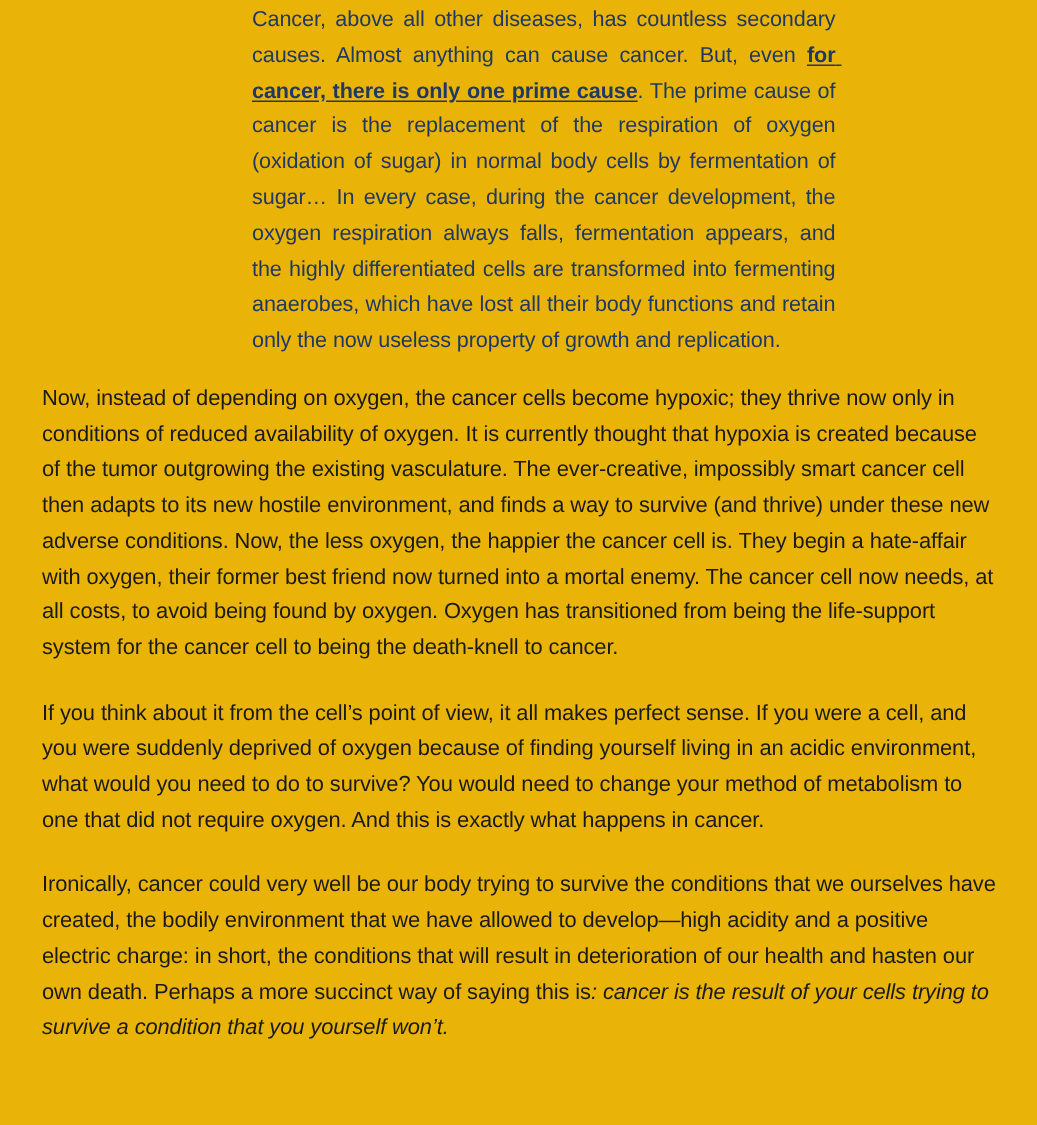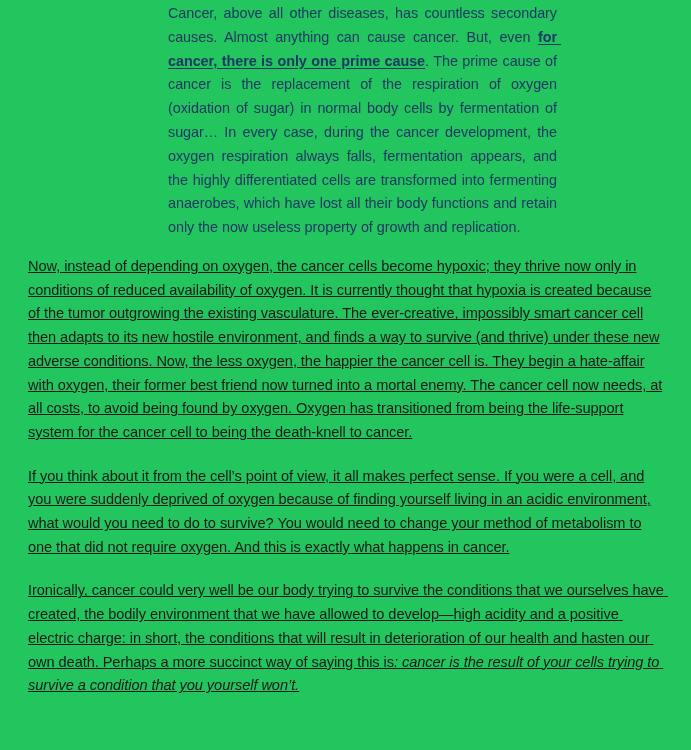--- a/index.html
+++ b/index.html
@@ -13,21 +13,21 @@
     overflow: hidden;
     font-family: "Liberation Sans", sans-serif;
     color: #1a1a1a;
     -webkit-font-smoothing: antialiased;
   }
 
   .page {
     position: relative;
     width: 691px;
     height: 750px;
-    background: #22c55e;
+    background: #eab308;
     box-sizing: border-box;
     padding: 0;
   }
 
   
   .quote-block {
     position: absolute;
     left: 168px;
     top: 2px;
     width: 389px;
@@ -51,21 +51,20 @@
     top: 255px;
     width: 636px;
   }
   .para {
     font-size: 14.6px;
     line-height: 23.7px;
     color: #1a1a1a;
     margin: 0 0 20px 0;
     text-align: left;
     letter-spacing: -0.07px;
-    text-decoration: underline;
   }
   .para:last-child { margin-bottom: 0; margin-top: 12px; }
   .para .it { font-style: italic; }
 
   
   .run { white-space: pre-wrap; }
 </style>
 </head>
 <body>
 

